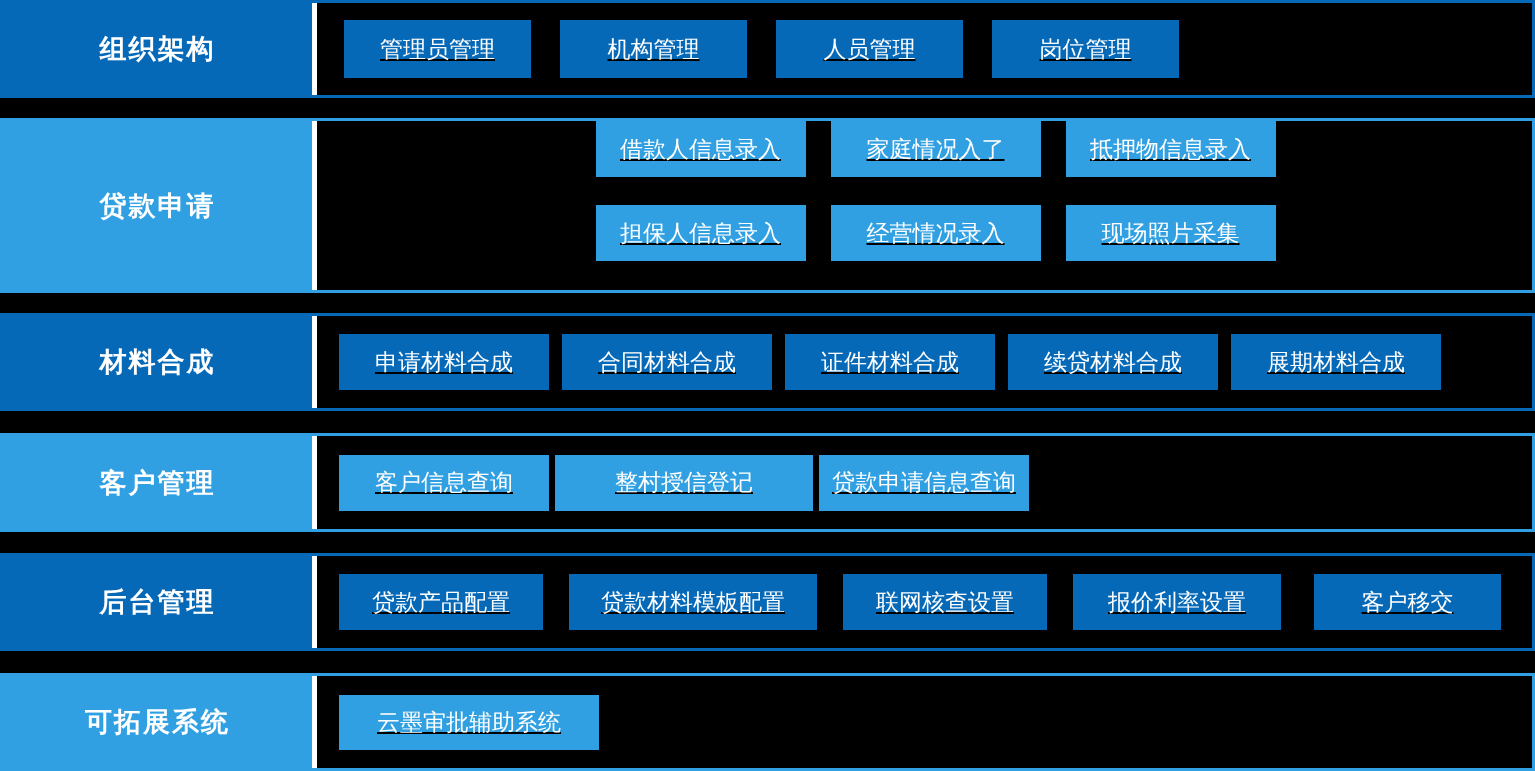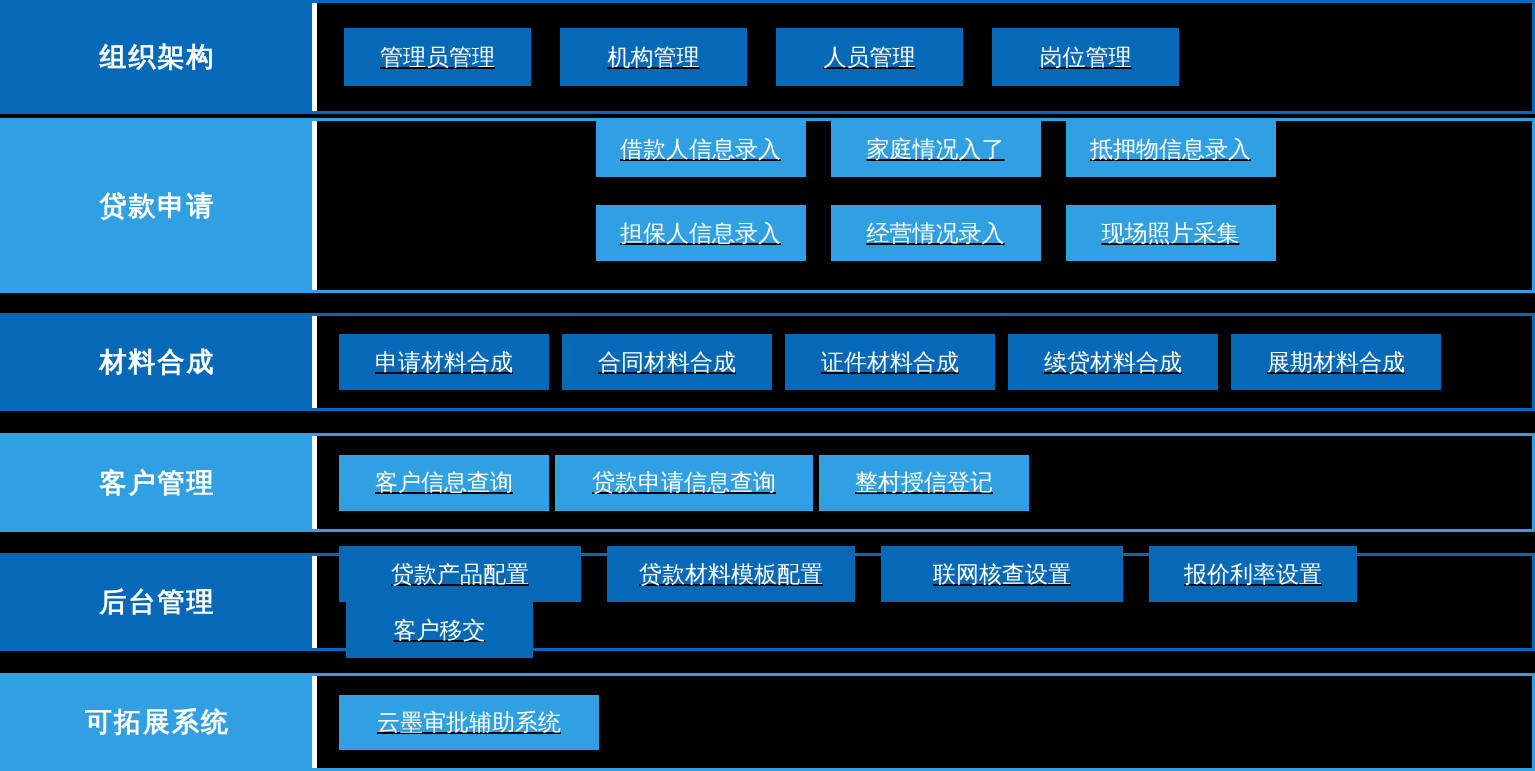--- a/index.html
+++ b/index.html
@@ -17,21 +17,21 @@
     font-family:"Liberation Sans","DejaVu Sans",sans-serif;
   }
   .band{
     box-sizing:border-box;
     display:flex;
     align-items:stretch;
     background:var(--bg);
   }
   .band.dark{border:3px solid var(--dark);}
   .band.light{border:3px solid var(--light);}
-  .band1{height:114px;margin-bottom:4px;}
+  .band1{height:98px;margin-bottom:20px;}
   .band2{height:175px;margin-bottom:20px;}
   .band3{height:98px;margin-bottom:22px;}
   .band4{height:99px;margin-bottom:21px;}
   .band5{height:98px;margin-bottom:22px;}
   .band6{height:98px;}
   .label-block{
     width:309px;
     flex:0 0 309px;
     display:flex;
     align-items:center;
@@ -74,21 +74,21 @@
     white-space:nowrap;
     cursor:pointer;
   }
   .band.dark .btn{background:var(--dark);}
   .band.light .btn{background:var(--light);}
   .band1 .btn{width:187px;height:58px;}
   .band2 .btn{width:210px;height:56px;}
   .band3 .btn{width:210px;height:56px;}
   .band4 .btn{width:210px;height:56px;}
   .band4 .btn:nth-child(2){width:258px;}
-  .band5 .btn{width:242px;height:56px;}
+  .band5 .btn{width:204px;height:56px;}
   .band5 .btn:nth-child(2){width:248px;}
   .band5 .btn:nth-child(4){width:208px;}
   .band5 .btn:nth-child(5){width:187px;margin-left:7px;}
   .band6 .btn{width:260px;height:55px;}
 </style>
 </head>
 <body>
 
 <div class="band band1 dark">
   <div class="label-block">
@@ -132,22 +132,22 @@
     </div>
 </div>
 
 <div class="band band4 light">
   <div class="label-block">
     <span class="label-text">客户管理</span>
   </div>
   <div class="v-divider"></div>
   <div class="content">
       <div class="btn">客户信息查询</div>
+      <div class="btn">整村授信登记</div>
       <div class="btn">贷款申请信息查询</div>
-      <div class="btn">整村授信登记</div>
     </div>
 </div>
 
 <div class="band band5 dark">
   <div class="label-block">
     <span class="label-text">后台管理</span>
   </div>
   <div class="v-divider"></div>
   <div class="content">
       <div class="btn">贷款产品配置</div>

